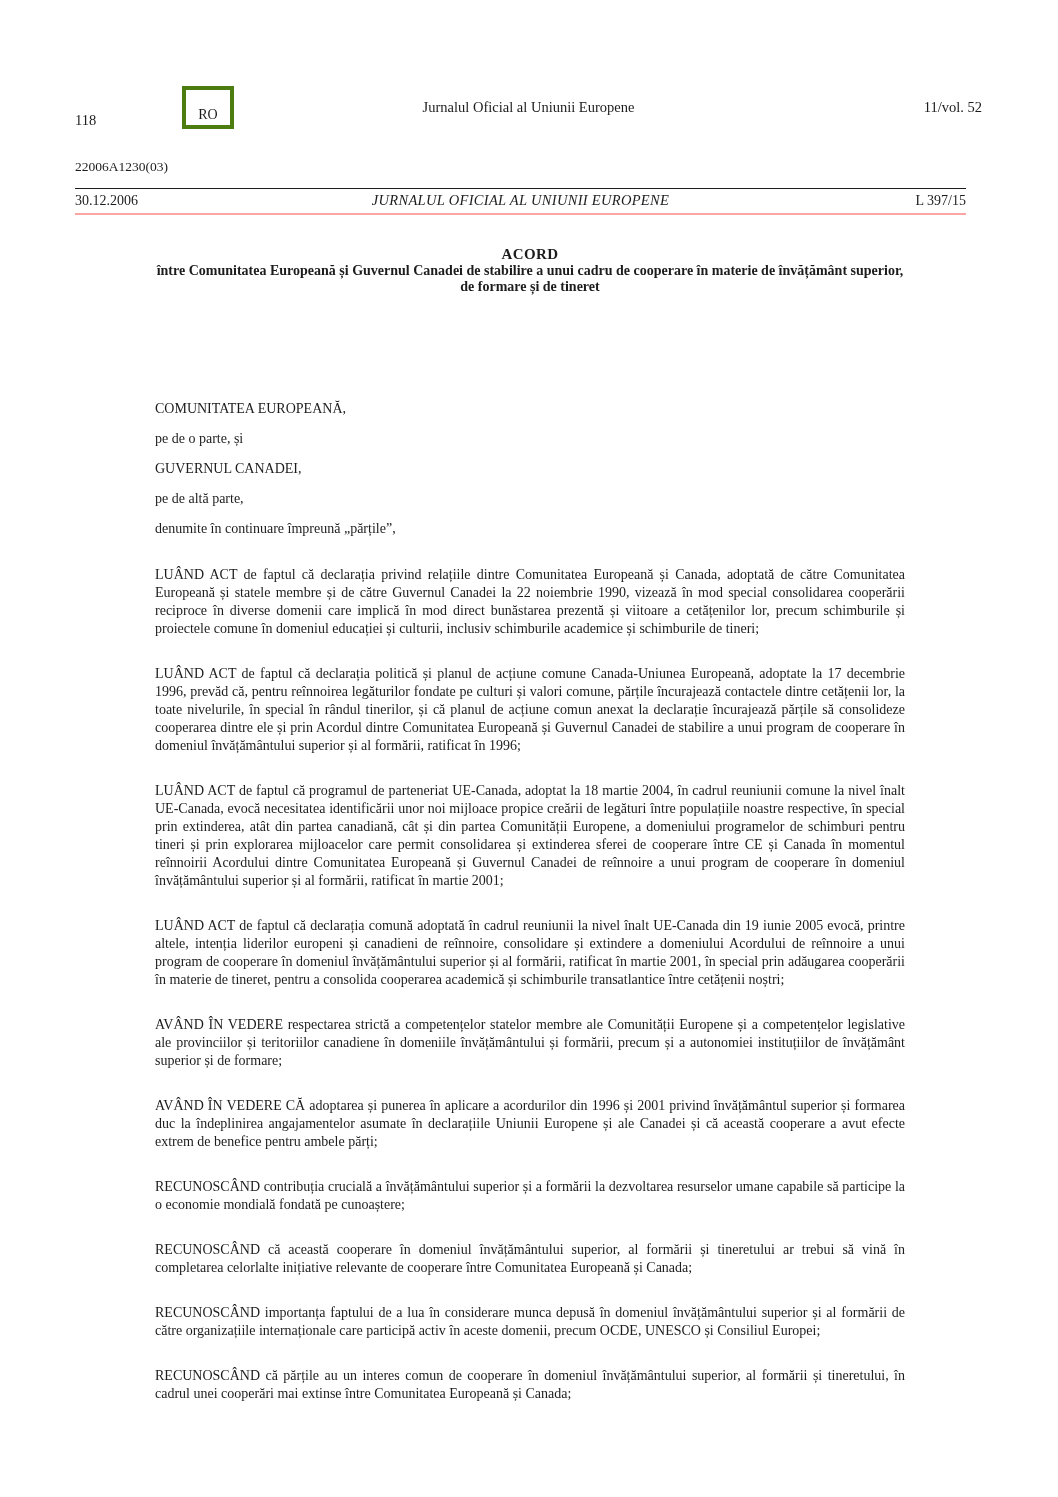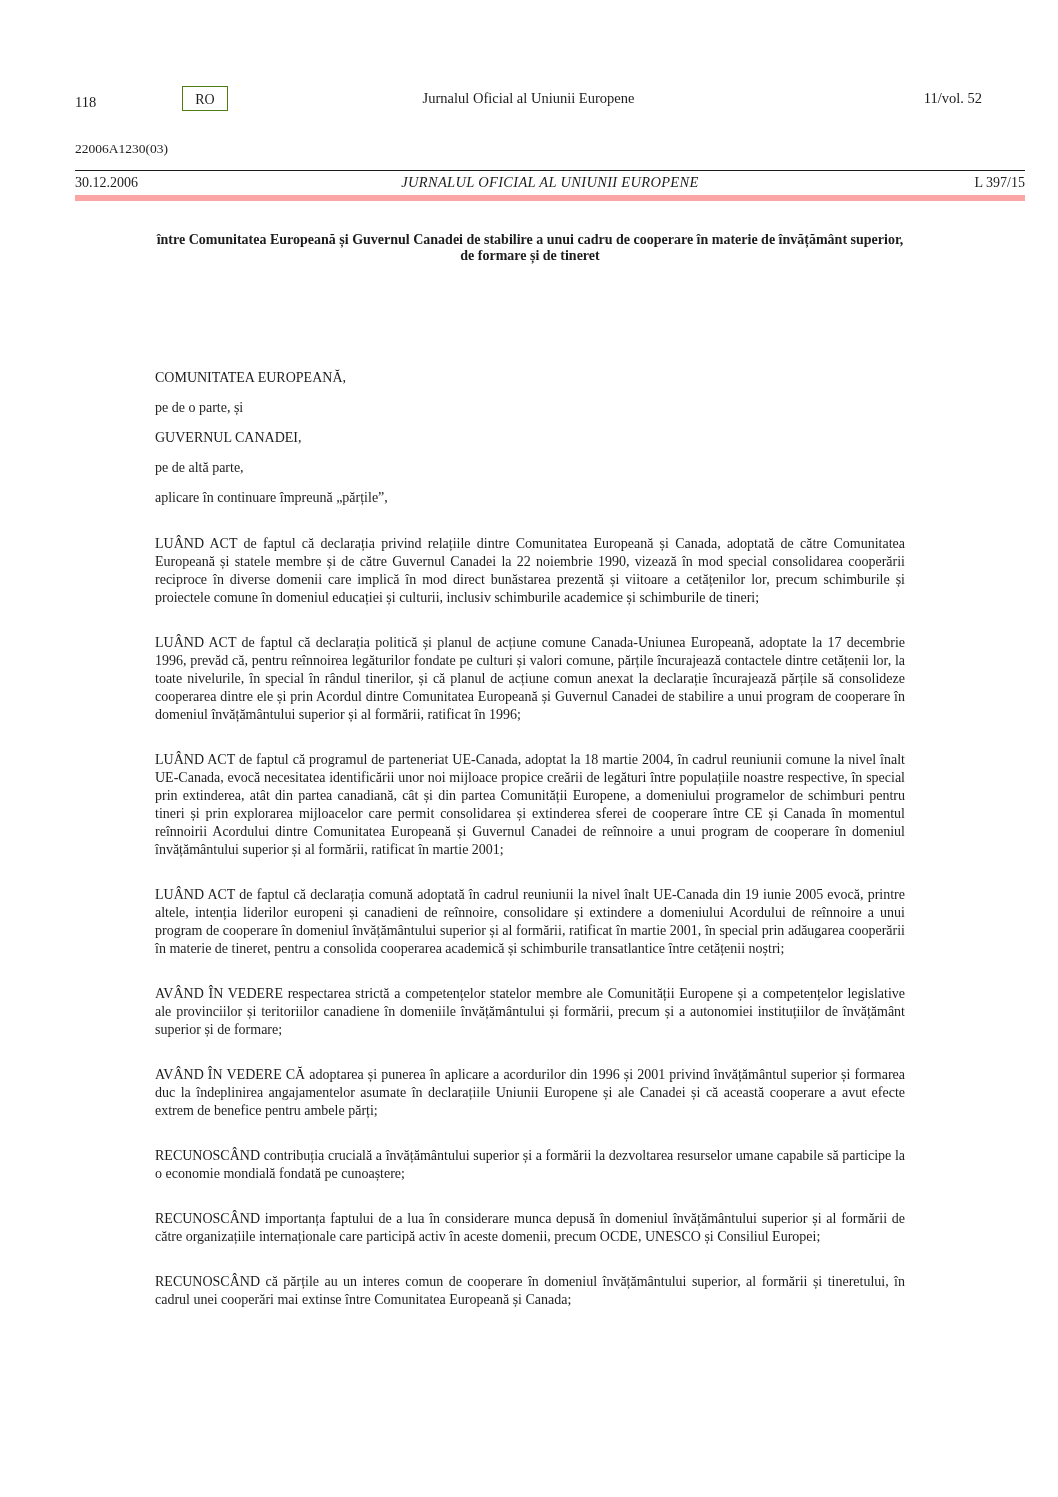--- a/index.html
+++ b/index.html
@@ -10,30 +10,30 @@
     color: #1c1c1c;
     overflow: hidden;
     position: relative;
   }
   .hdr1 {
     display: grid; grid-template-columns: 1fr auto 1fr; align-items: center;
     margin: 86px 76px 0 75px; font-size: 14.5px;
   }
   .hdr1-left { display: flex; align-items: flex-end; }
   .ro-box {
-    border: 1px solid #4d7c0f; padding: 4px 12px 1px; margin-left: 86px;
+    border: 4px solid #4d7c0f; padding: 16px 12px 1px; margin-left: 86px;
     font-size: 14px; display: inline-block; line-height: 18px;
   }
   .hdr1-center { text-align: center; }
   .hdr1-right { text-align: right; }
   .celex { margin: 30px 15px 0 75px; font-size: 13.5px; }
   .hdr2 {
     display: grid; grid-template-columns: 1fr auto 1fr; align-items: center;
-    margin: 13px 33px 0 75px;
-    border-top: 1px solid #1c1c1c; border-bottom: 6px solid #fca5a5;
+    margin: 13px 92px 0 75px;
+    border-top: 1px solid #1c1c1c; border-bottom: 2px solid #fca5a5;
     padding: 3px 0 4px; font-size: 14px;
   }
   .hdr2-center { font-style: italic; font-size: 14.5px; letter-spacing: 0.3px; }
   .hdr2-right { text-align: right; }
   .body-col { margin: 31px 153px 0 155px; width: 750px; }
   .doc-title { text-align: center; font-size: 15px; font-weight: bold; letter-spacing: 0.4px; }
   .doc-subtitle {
     text-align: center; font-size: 14px; font-weight: bold;
     line-height: 16px;
   }
@@ -59,32 +59,34 @@
 
 <div class="celex">22006A1230(03)</div>
 
 <div class="hdr2">
   <span class="hdr2-left">30.12.2006</span>
   <span class="hdr2-center">JURNALUL OFICIAL AL UNIUNII EUROPENE</span>
   <span class="hdr2-right">L 397/15</span>
 </div>
 
 <main class="body-col">
+  <h1 class="doc-title">ACORD</h1>
   <h2 class="doc-subtitle">între Comunitatea Europeană și Guvernul Canadei de stabilire a unui cadru de cooperare în materie de învățământ superior, de formare și de tineret</h2>
   <div class="intro-block" id="intro">
       <p class="intro-line">COMUNITATEA EUROPEANĂ,</p>
       <p class="intro-line">pe de o parte, și</p>
       <p class="intro-line">GUVERNUL CANADEI,</p>
       <p class="intro-line">pe de altă parte,</p>
-      <p class="intro-line">aplicare în continuare împreună „părțile”,</p>
+      <p class="intro-line">denumite în continuare împreună „părțile”,</p>
     </div>
   <div class="recitals" id="recitals">
       <p class="recital">LUÂND ACT de faptul că declarația privind relațiile dintre Comunitatea Europeană și Canada, adoptată de către Comunitatea Europeană și statele membre și de către Guvernul Canadei la 22 noiembrie 1990, vizează în mod special consolidarea cooperării reciproce în diverse domenii care implică în mod direct bunăstarea prezentă și viitoare a cetățenilor lor, precum schimburile și proiectele comune în domeniul educației și culturii, inclusiv schimburile academice și schimburile de tineri;</p>
       <p class="recital">LUÂND ACT de faptul că declarația politică și planul de acțiune comune Canada-Uniunea Europeană, adoptate la 17 decembrie 1996, prevăd că, pentru reînnoirea legăturilor fondate pe culturi și valori comune, părțile încurajează contactele dintre cetățenii lor, la toate nivelurile, în special în rândul tinerilor, și că planul de acțiune comun anexat la declarație încurajează părțile să consolideze cooperarea dintre ele și prin Acordul dintre Comunitatea Europeană și Guvernul Canadei de stabilire a unui program de cooperare în domeniul învățământului superior și al formării, ratificat în 1996;</p>
       <p class="recital">LUÂND ACT de faptul că programul de parteneriat UE-Canada, adoptat la 18 martie 2004, în cadrul reuniunii comune la nivel înalt UE-Canada, evocă necesitatea identificării unor noi mijloace propice creării de legături între populațiile noastre respective, în special prin extinderea, atât din partea canadiană, cât și din partea Comunității Europene, a domeniului programelor de schimburi pentru tineri și prin explorarea mijloacelor care permit consolidarea și extinderea sferei de cooperare între CE și Canada în momentul reînnoirii Acordului dintre Comunitatea Europeană și Guvernul Canadei de reînnoire a unui program de cooperare în domeniul învățământului superior și al formării, ratificat în martie 2001;</p>
       <p class="recital">LUÂND ACT de faptul că declarația comună adoptată în cadrul reuniunii la nivel înalt UE-Canada din 19 iunie 2005 evocă, printre altele, intenția liderilor europeni și canadieni de reînnoire, consolidare și extindere a domeniului Acordului de reînnoire a unui program de cooperare în domeniul învățământului superior și al formării, ratificat în martie 2001, în special prin adăugarea cooperării în materie de tineret, pentru a consolida cooperarea academică și schimburile transatlantice între cetățenii noștri;</p>
       <p class="recital">AVÂND ÎN VEDERE respectarea strictă a competențelor statelor membre ale Comunității Europene și a competențelor legislative ale provinciilor și teritoriilor canadiene în domeniile învățământului și formării, precum și a autonomiei instituțiilor de învățământ superior și de formare;</p>
       <p class="recital">AVÂND ÎN VEDERE CĂ adoptarea și punerea în aplicare a acordurilor din 1996 și 2001 privind învățământul superior și formarea duc la îndeplinirea angajamentelor asumate în declarațiile Uniunii Europene și ale Canadei și că această cooperare a avut efecte extrem de benefice pentru ambele părți;</p>
       <p class="recital">RECUNOSCÂND contribuția crucială a învățământului superior și a formării la dezvoltarea resurselor umane capabile să participe la o economie mondială fondată pe cunoaștere;</p>
+      <p class="recital">RECUNOSCÂND că această cooperare în domeniul învățământului superior, al formării și tineretului ar trebui să vină în completarea celorlalte inițiative relevante de cooperare între Comunitatea Europeană și Canada;</p>
       <p class="recital">RECUNOSCÂND importanța faptului de a lua în considerare munca depusă în domeniul învățământului superior și al formării de către organizațiile internaționale care participă activ în aceste domenii, precum OCDE, UNESCO și Consiliul Europei;</p>
       <p class="recital">RECUNOSCÂND că părțile au un interes comun de cooperare în domeniul învățământului superior, al formării și tineretului, în cadrul unei cooperări mai extinse între Comunitatea Europeană și Canada;</p>
     </div>
 </main>
 
 </body></html>

